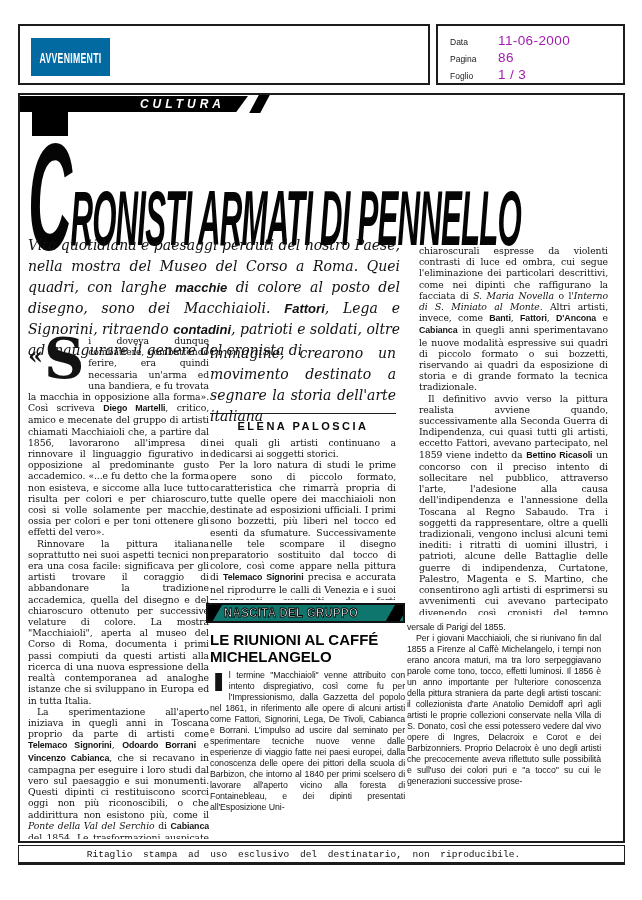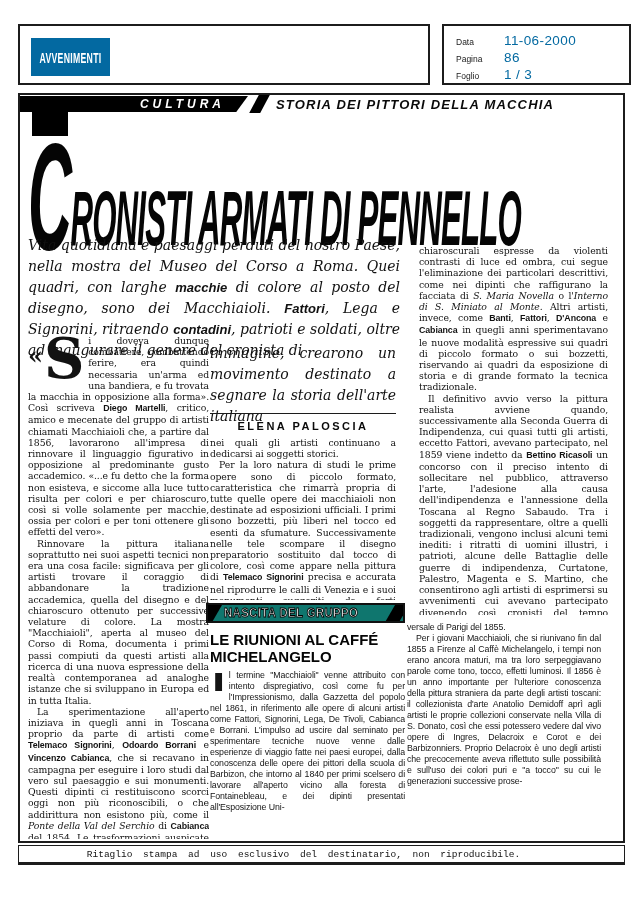--- a/index.html
+++ b/index.html
@@ -8,24 +8,24 @@
     font-family:"DejaVu Serif", serif;color:#141414;
     -webkit-font-smoothing:antialiased;
   }
   .page{position:absolute;left:0;top:0;width:642px;height:900px;background:#fff;}
 
   
   .logo-box{position:absolute;left:18px;top:24px;width:412px;height:61px;border:2px solid #1c1c1c;box-sizing:border-box;}
   .logo{position:absolute;left:11px;top:12px;width:79px;height:38px;background:#0369a1;color:#fff;display:flex;align-items:center;justify-content:center;overflow:hidden;}
   .logo span{font-family:"Liberation Sans",sans-serif;font-weight:bold;font-size:15px;letter-spacing:0.5px;transform:scaleX(0.58);transform-origin:center;white-space:nowrap;}
 
-  .info-box{position:absolute;left:436px;top:24px;width:189px;height:61px;border:2px solid #1c1c1c;box-sizing:border-box;padding:7px 0 0 12px;margin-left:6px;}
+  .info-box{position:absolute;left:436px;top:24px;width:189px;height:61px;border:2px solid #1c1c1c;box-sizing:border-box;padding:7px 0 0 12px;}
   .info-row{display:flex;margin-bottom:2px;}
   .info-label{width:48px;font-family:"Liberation Sans",sans-serif;font-size:8.5px;color:#222;padding-top:4px;}
-  .info-value{font-family:"Liberation Sans",sans-serif;font-size:13.5px;color:#0369a1;letter-spacing:0.4px;}
+  .info-value{font-family:"Liberation Sans",sans-serif;font-size:13.5px;color:#a21caf;letter-spacing:0.4px;}
 
   
   .frame{position:absolute;left:18px;top:93px;width:607px;height:750px;border:2px solid #1c1c1c;box-sizing:border-box;overflow:hidden;}
   .frame *{box-sizing:border-box;}
 
   .tshape-bar{position:absolute;left:0;top:1px;width:66px;height:16px;background:#000;}
   .tshape-stem{position:absolute;left:12px;top:1px;width:36px;height:40px;background:#000;}
   .cultura-bar{position:absolute;left:60px;top:1px;width:168px;height:16px;background:#000;color:#fff;display:flex;align-items:center;justify-content:center;clip-path:polygon(0 0,100% 0,93% 100%,0 100%);}
   .cultura-bar span{font-family:"Liberation Sans",sans-serif;font-weight:bold;font-style:italic;font-size:12px;letter-spacing:4px;margin-left:37px;}
   .slash-mark{position:absolute;left:234px;top:0;width:11px;height:18px;background:#000;transform:skewX(-28deg);}
@@ -102,21 +102,20 @@
   </div>
 
   <div class="frame">
 
     <div class="tshape-bar"></div>
     <div class="tshape-stem"></div>
     <div class="cultura-bar">
       <span>CULTURA</span>
     </div>
     <div class="slash-mark"></div>
-    <div class="topic">STORIA DEI PITTORI DELLA MACCHIA</div>
 
     <div class="headline">
       <span class="hl-c">C</span>
       <span class="hl-rest">RONISTI ARMATI DI PENNELLO</span>
     </div>
 
     <div class="standfirst sf1"><span>Vita quotidiana e paesaggi perduti del nostro Paese, nella mostra del Museo del Corso a Roma. Quei quadri, con larghe </span><span class="seg-b">macchie</span><span> di colore al posto del disegno, sono dei Macchiaioli. </span><span class="seg-b">Fattori</span><span>, Lega e Signorini, ritraendo </span><span class="seg-b">contadini</span><span>, patrioti e soldati, oltre ad inaugurare il genere del cronista di</span></div>
     <div class="standfirst sf2">immagine, crearono un movimento destinato a segnare la storia dell'arte italiana</div>
 
     <div class="byline-rule"></div>

